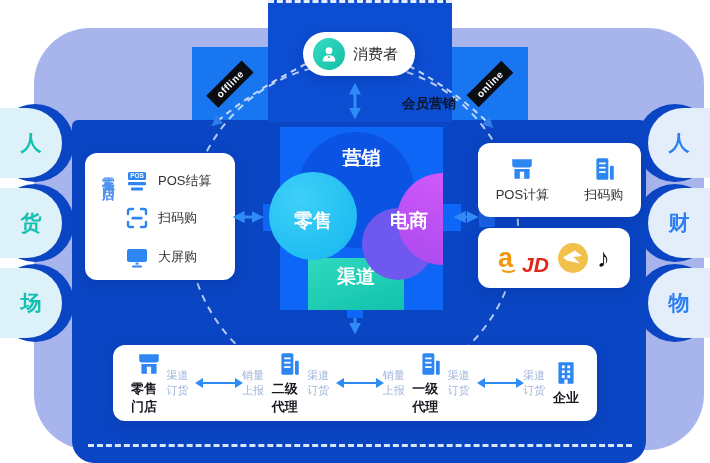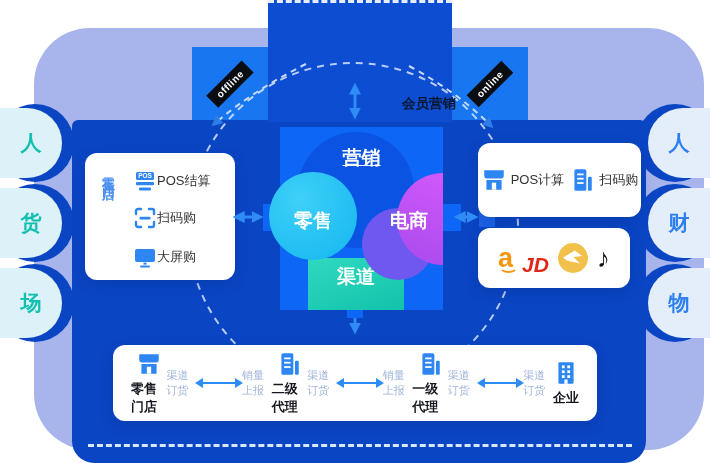--- a/index.html
+++ b/index.html
@@ -38,23 +38,23 @@
   .indigo-circle{left:362px;top:208px;width:72px;height:72px;border-radius:50%;background:#6e58f0;z-index:4;}
   .purple-disc{left:397px;top:173px;width:46px;height:92px;border-radius:46px 0 0 46px;
                background:linear-gradient(200deg,#d058fa,#a94aee);z-index:4;}
   .vlabel{color:#fff;font-weight:bold;font-size:19px;text-align:center;z-index:5;}
 
   
   .card{background:#fff;border-radius:12px;box-shadow:0 4px 14px rgba(8,35,110,.22);z-index:6;}
   .card-left{left:85px;top:153px;width:150px;height:127px;}
   .vert-title{left:14px;top:14px;writing-mode:vertical-rl;text-orientation:upright;color:#4a90f0;
               font-size:13px;letter-spacing:3px;font-weight:bold;}
-  .lrow{left:48px;display:flex;align-items:center;font-size:13px;color:#333;}
+  .lrow{left:40px;display:flex;align-items:center;gap:9px;font-size:13px;color:#333;}
   .card-rt{left:478px;top:143px;width:163px;height:74px;display:flex;align-items:center;justify-content:space-around;}
-  .rt-item{display:flex;flex-direction:row;align-items:center;gap:4px;font-size:13px;color:#333;}
+  .rt-item{display:flex;flex-direction:column;align-items:center;gap:4px;font-size:13px;color:#333;}
   .card-logos{left:478px;top:228px;width:152px;height:60px;display:flex;align-items:center;justify-content:center;gap:9px;}
   .amazon{position:relative;font-size:27px;font-weight:bold;color:#f3960f;line-height:1;}
   .amazon:after{content:'';position:absolute;left:1px;right:-5px;bottom:-1px;height:9px;
                 border:2.5px solid transparent;border-bottom-color:#f3960f;border-radius:50%;}
   .jd{font-size:21px;font-weight:bold;font-style:italic;color:#e12619;margin-top:13px;}
   .ylogo{width:30px;height:30px;border-radius:50%;background:#f2c14b;position:relative;}
   .ylogo span{position:absolute;left:4px;top:5px;width:22px;height:20px;background:#fff;
               clip-path:polygon(5% 48%,58% 12%,92% 40%,52% 45%,82% 78%,22% 62%);}
   .note{font-size:26px;font-weight:900;color:#141414;line-height:1;}
 
@@ -246,20 +246,30 @@
         <rect x="8.2" y="9.5" width="2.6" height="2.6" fill="#fff"></rect>
           <rect x="13.2" y="9.5" width="2.6" height="2.6" fill="#fff"></rect>
         <rect x="8.2" y="14" width="2.6" height="2.6" fill="#fff"></rect>
           <rect x="13.2" y="14" width="2.6" height="2.6" fill="#fff"></rect>
         <rect x="10.5" y="18" width="3" height="4" fill="#fff"></rect>
       </svg>
       <span>企业</span>
     </div>
   </div>
 
+  <div class="abs consumer">
+    <span class="c-circle">
+      <svg width="20" height="20" viewBox="0 0 24 24">
+        <circle cx="12" cy="8" r="4" fill="#fff"></circle>
+        <path d="M12 13.5c-4.5 0-7.5 2.2-7.5 6.5v1h15v-1c0-4.3-3-6.5-7.5-6.5z" fill="#fff"></path>
+        <path d="M12 14l-1.6 2.6h3.2z" fill="#14b8a0"></path>
+      </svg>
+    </span>
+    <span class="c-label">消费者</span>
+  </div>
   <div class="abs member-label">会员营销</div>
 
   <svg class="layer top" width="710" height="463">
     <defs>
       <marker id="ahs" viewBox="0 0 10 10" refX="7" refY="5" markerWidth="4" markerHeight="4" orient="auto">
         <path d="M0 0L10 5L0 10z" fill="#2f8cf6"></path>
       </marker>
       <marker id="ahs2" viewBox="0 0 10 10" refX="3" refY="5" markerWidth="4" markerHeight="4" orient="auto-start-reverse">
         <path d="M0 0L10 5L0 10z" fill="#2f8cf6"></path>
       </marker>

